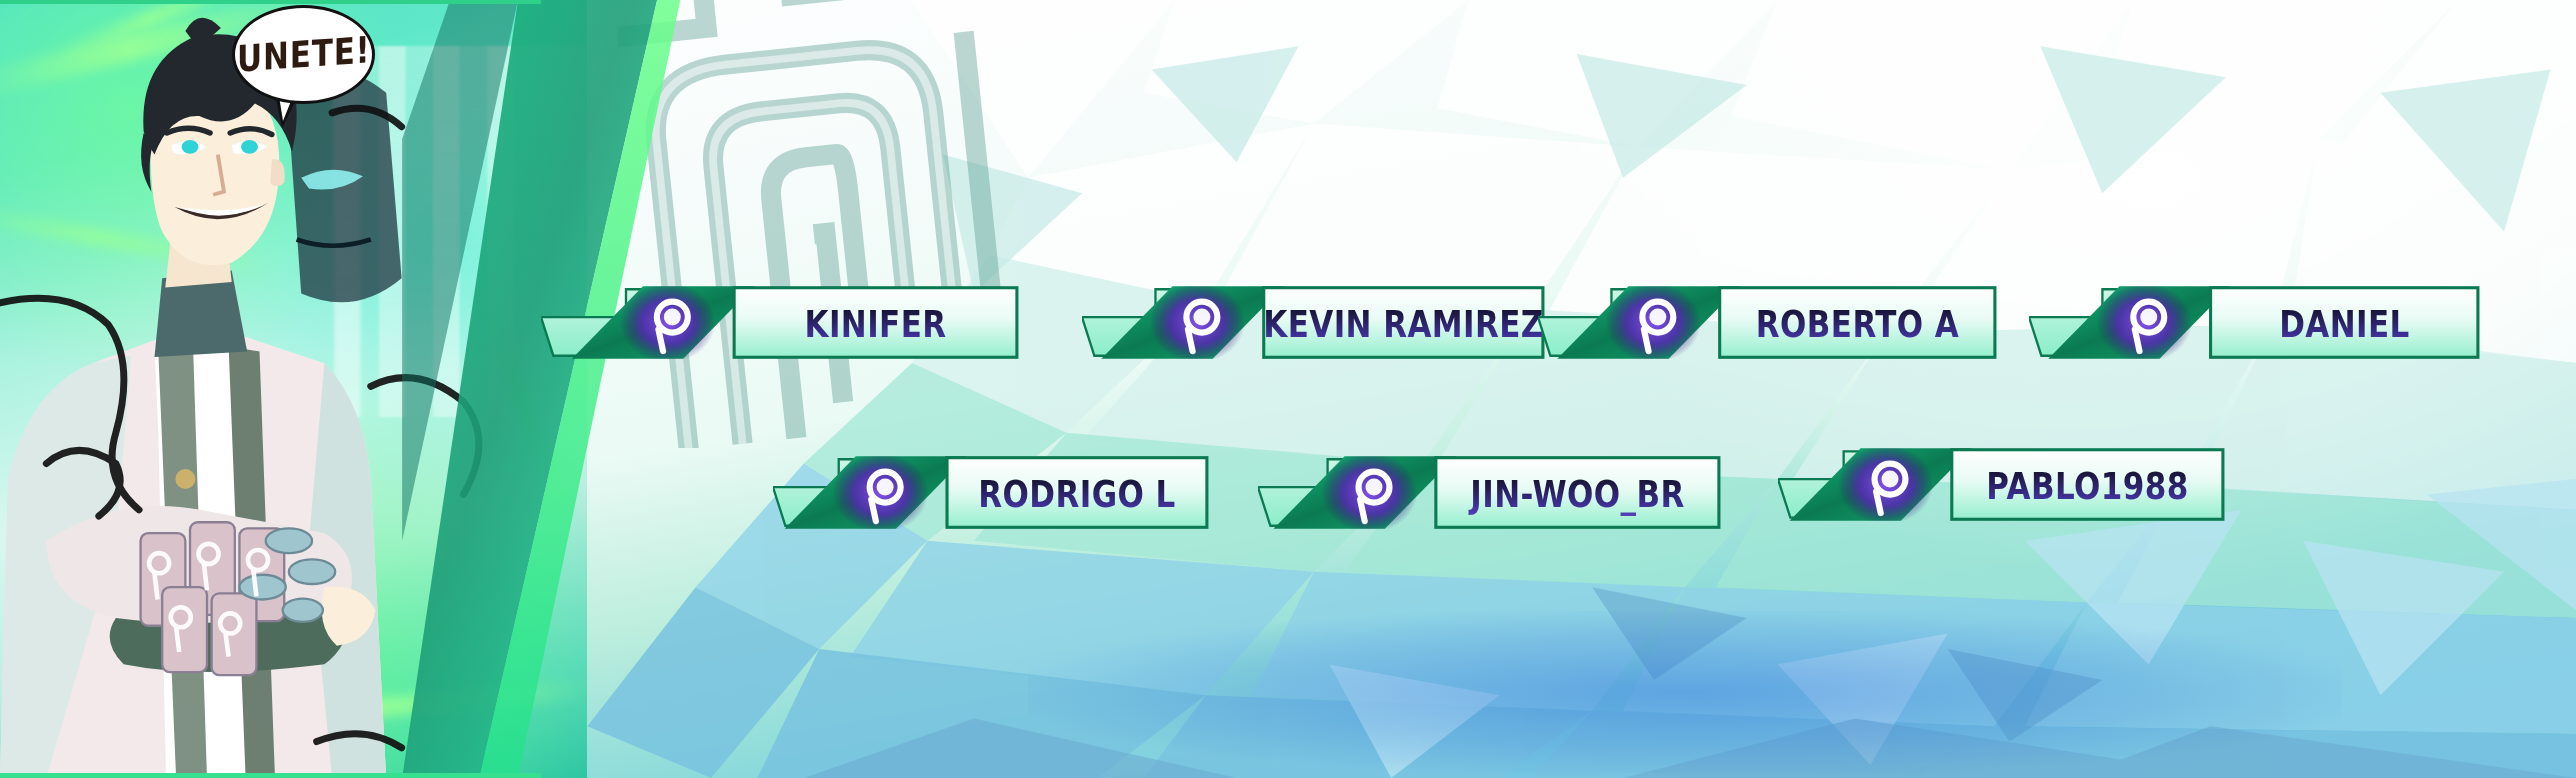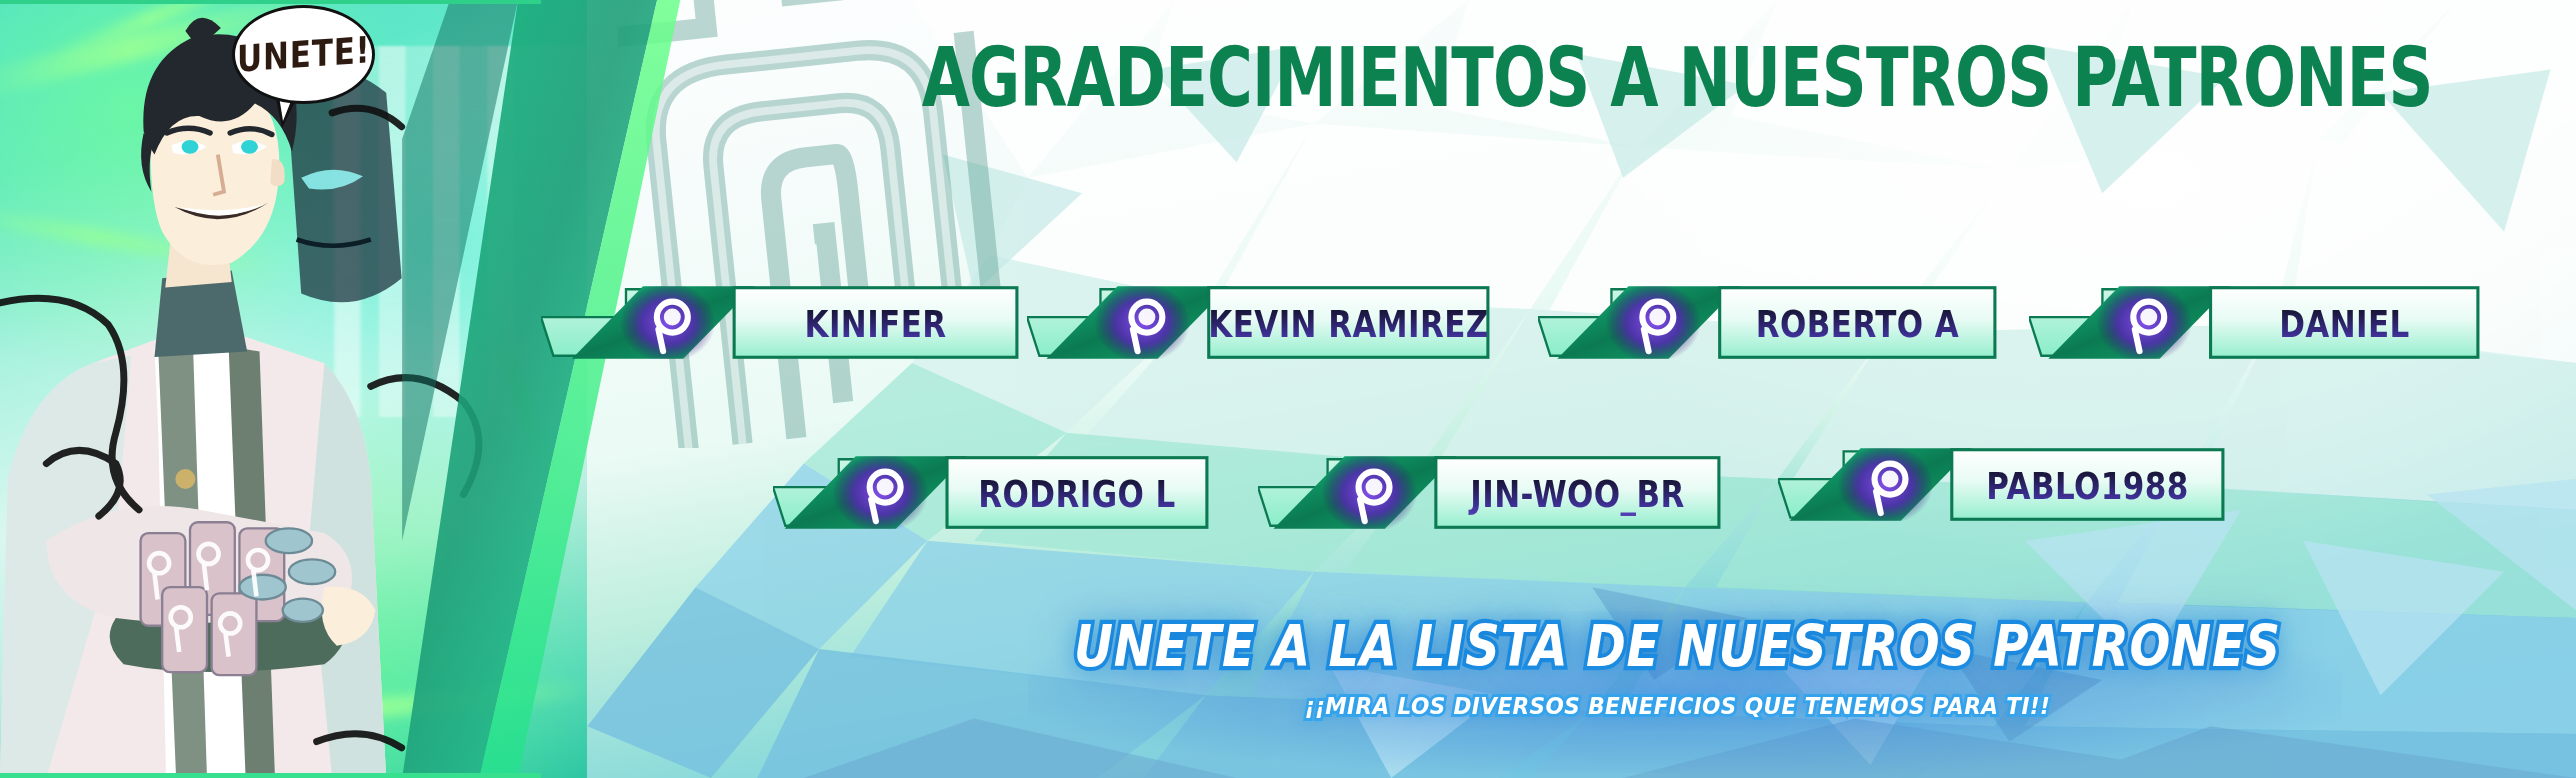--- a/index.html
+++ b/index.html
@@ -425,23 +425,20 @@
           <stop offset="1" stop-color="#25e08d"></stop>
         </linearGradient>
       </defs>
       <polygon points="150,0 330,0 100,1007 0,1007" fill="url(#wg)" opacity=".9"></polygon>
       <polygon points="330,0 360,0 150,1007 100,1007" fill="url(#wg2)" opacity=".85"></polygon>
       <polygon points="62,0 150,0 0,700 0,180" fill="#0d6f5d" opacity=".5"></polygon>
     </svg>
   </div>
 
   <div class="head-wrap">
-    <div>
-      <span class="main-title">AGRADECIMIENTOS A NUESTROS PATRONES</span>
-    </div>
   </div>
 
   <div class="badge-rows" id="badge-rows">
       <div class="badge" style="left: 541px; top: 286px; width: 479px;">
         <svg width="479" height="73" viewBox="0 0 620 94">
           <defs>
             <linearGradient id="gA1" x1="0" y1="0" x2="0" y2="1">
               <stop offset="0" stop-color="#cdf6e6"></stop>
               <stop offset="1" stop-color="#8aeec9"></stop>
             </linearGradient>
@@ -473,21 +470,21 @@
             <path d="M10 40 L16 68"></path>
           </g>
           <g transform="translate(142,16)">
             <circle cx="28" cy="24" r="11" fill="#ffffff" opacity=".95"></circle>
           </g>
 
           <rect x="250" y="2" width="366" height="90" fill="url(#gC1)" stroke="#0b7a52" stroke-width="4"></rect>
         </svg>
         <div class="plate-text" style="left:193px;width:283px;">KINIFER</div>
       </div>
-      <div class="badge" style="left: 1027px; top: 286px; width: 464px;">
+      <div class="badge" style="left: 1082px; top: 286px; width: 464px;">
         <svg width="464" height="73" viewBox="0 0 600 94">
           <defs>
             <linearGradient id="gA2" x1="0" y1="0" x2="0" y2="1">
               <stop offset="0" stop-color="#cdf6e6"></stop>
               <stop offset="1" stop-color="#8aeec9"></stop>
             </linearGradient>
             <linearGradient id="gB2" x1="0" y1="0" x2="1" y2="1">
               <stop offset="0" stop-color="#14b87c"></stop>
               <stop offset=".5" stop-color="#0b7a52"></stop>
               <stop offset="1" stop-color="#12a96f"></stop>
@@ -728,23 +725,15 @@
             <circle cx="28" cy="24" r="11" fill="#ffffff" opacity=".95"></circle>
           </g>
 
           <rect x="225" y="2" width="351" height="90" fill="url(#gC7)" stroke="#0b7a52" stroke-width="4"></rect>
         </svg>
         <div class="plate-text" style="left:174px;width:271px;">PABLO1988</div>
       </div>
     </div>
 
   <div class="cta-glow"></div>
-  <div class="cta-wrap">
-    <div>
-      <span class="cta-main">UNETE A LA LISTA DE NUESTROS PATRONES</span>
-    </div>
-    <div>
-      <span class="cta-sub">¡¡MIRA LOS DIVERSOS BENEFICIOS QUE TENEMOS PARA TI!!</span>
-    </div>
-  </div>
 
 </div>
 
 
 </body></html>

